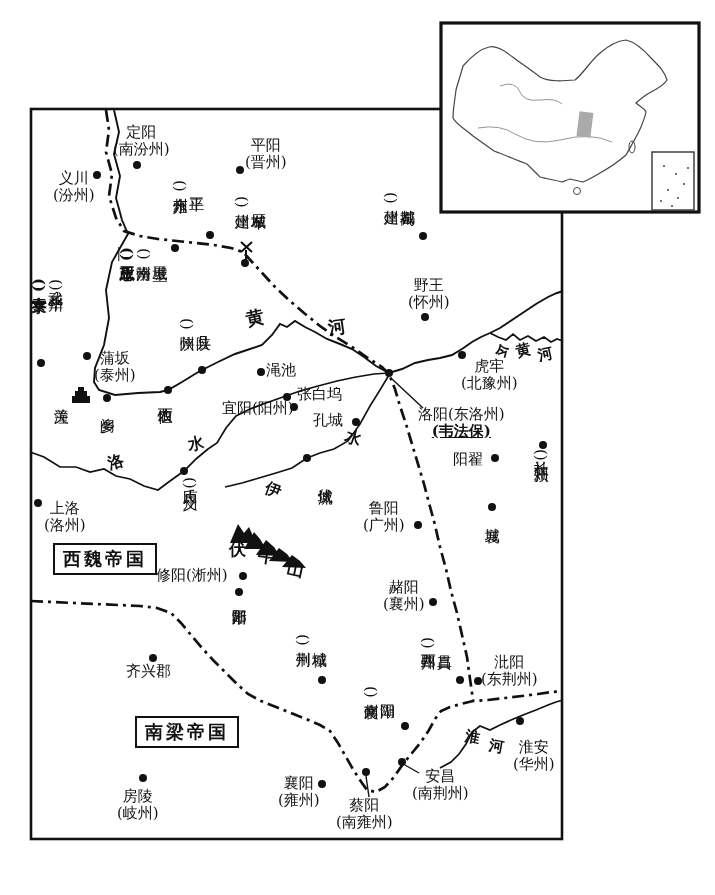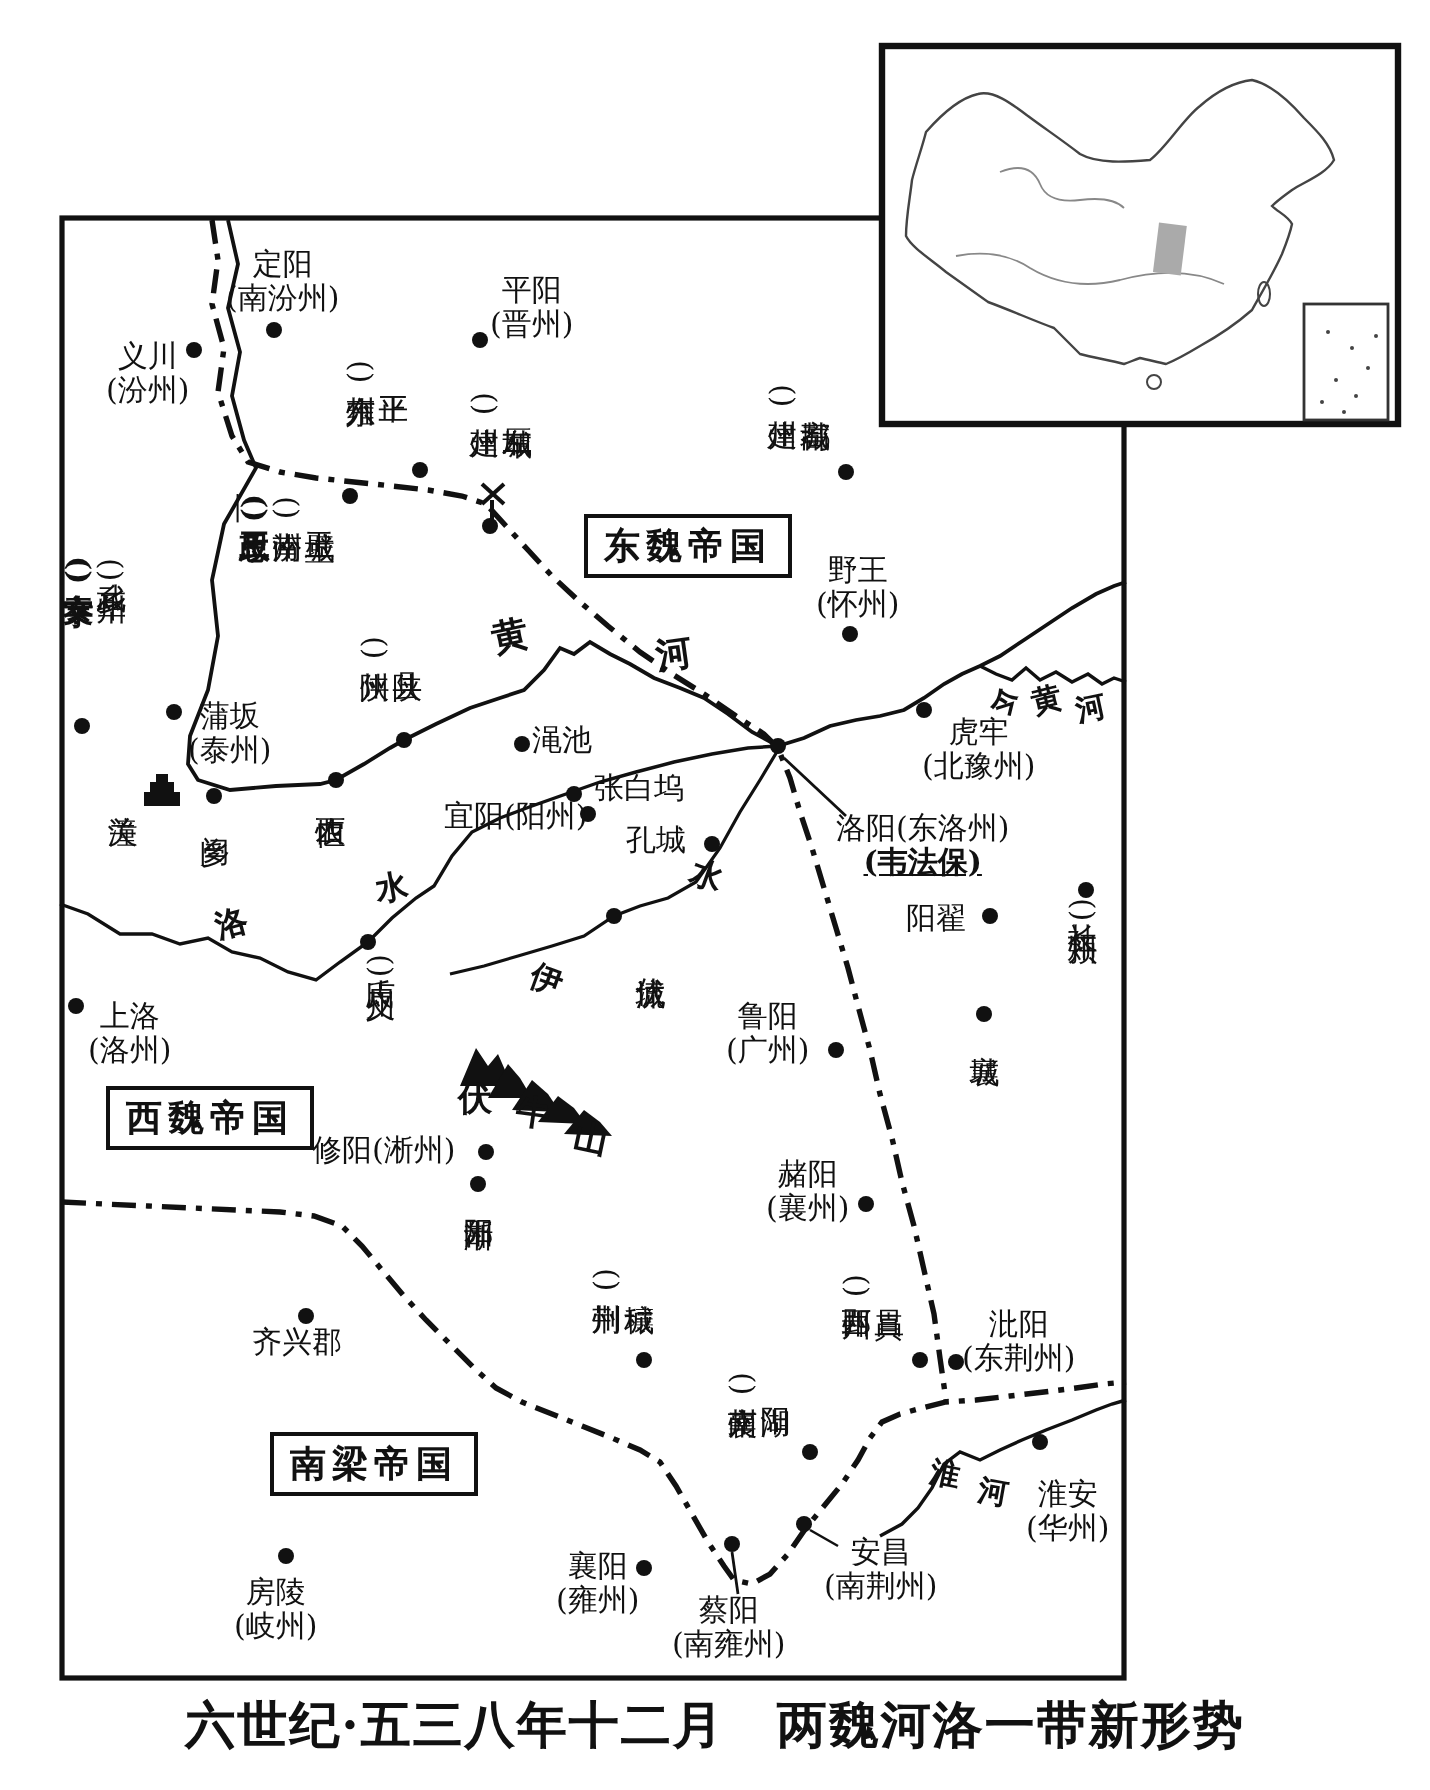--- a/index.html
+++ b/index.html
@@ -261,33 +261,31 @@
       <div class="dot" style="left: 318px; top: 780px;"></div>
       <div class="place-label h" style="left: 278px; top: 775px;">
         <div class="line">襄阳</div>
         <div class="line">(雍州)</div>
       </div>
       <div class="dot" style="left: 139px; top: 774px;"></div>
       <div class="place-label h" style="left: 117px; top: 788px;">
         <div class="line">房陵</div>
         <div class="line">(岐州)</div>
       </div>
-      <div class="empire-box" style="left: 292px; top: 257px;">东魏帝国</div>
       <div class="empire-box" style="left: 53px; top: 543px;">西魏帝国</div>
       <div class="empire-box" style="left: 135px; top: 716px;">南梁帝国</div>
       <div class="river-char" style="left: 246px; top: 306px; font-size: 18px; transform: rotate(-12deg);">黄</div>
       <div class="river-char" style="left: 328px; top: 315px; font-size: 18px; transform: rotate(-8deg);">河</div>
       <div class="river-char" style="left: 495px; top: 342px; font-size: 15px; transform: rotate(-18deg);">今</div>
       <div class="river-char" style="left: 516px; top: 341px; font-size: 15px; transform: rotate(-14deg);">黄</div>
       <div class="river-char" style="left: 538px; top: 345px; font-size: 15px; transform: rotate(-12deg);">河</div>
       <div class="river-char" style="left: 108px; top: 452px; font-size: 16px; transform: rotate(-15deg);">洛</div>
       <div class="river-char" style="left: 188px; top: 434px; font-size: 16px; transform: rotate(-10deg);">水</div>
       <div class="river-char" style="left: 265px; top: 480px; font-size: 16px; transform: rotate(20deg);">伊</div>
       <div class="river-char" style="left: 345px; top: 428px; font-size: 16px; transform: rotate(20deg);">水</div>
       <div class="river-char" style="left: 465px; top: 728px; font-size: 15px; transform: rotate(12deg);">淮</div>
       <div class="river-char" style="left: 489px; top: 737px; font-size: 15px; transform: rotate(10deg);">河</div>
       <div class="river-char" style="left: 229px; top: 538px; font-size: 17px; transform: rotate(0deg);">伏</div>
       <div class="river-char" style="left: 258px; top: 545px; font-size: 17px; transform: rotate(8deg);">牛</div>
       <div class="river-char" style="left: 287px; top: 558px; font-size: 17px; transform: rotate(12deg);">山</div>
     </div>
 
-  <div class="map-title">六世纪·五三八年十二月　两魏河洛一带新形势</div>
 </div>
 
 </body></html>

